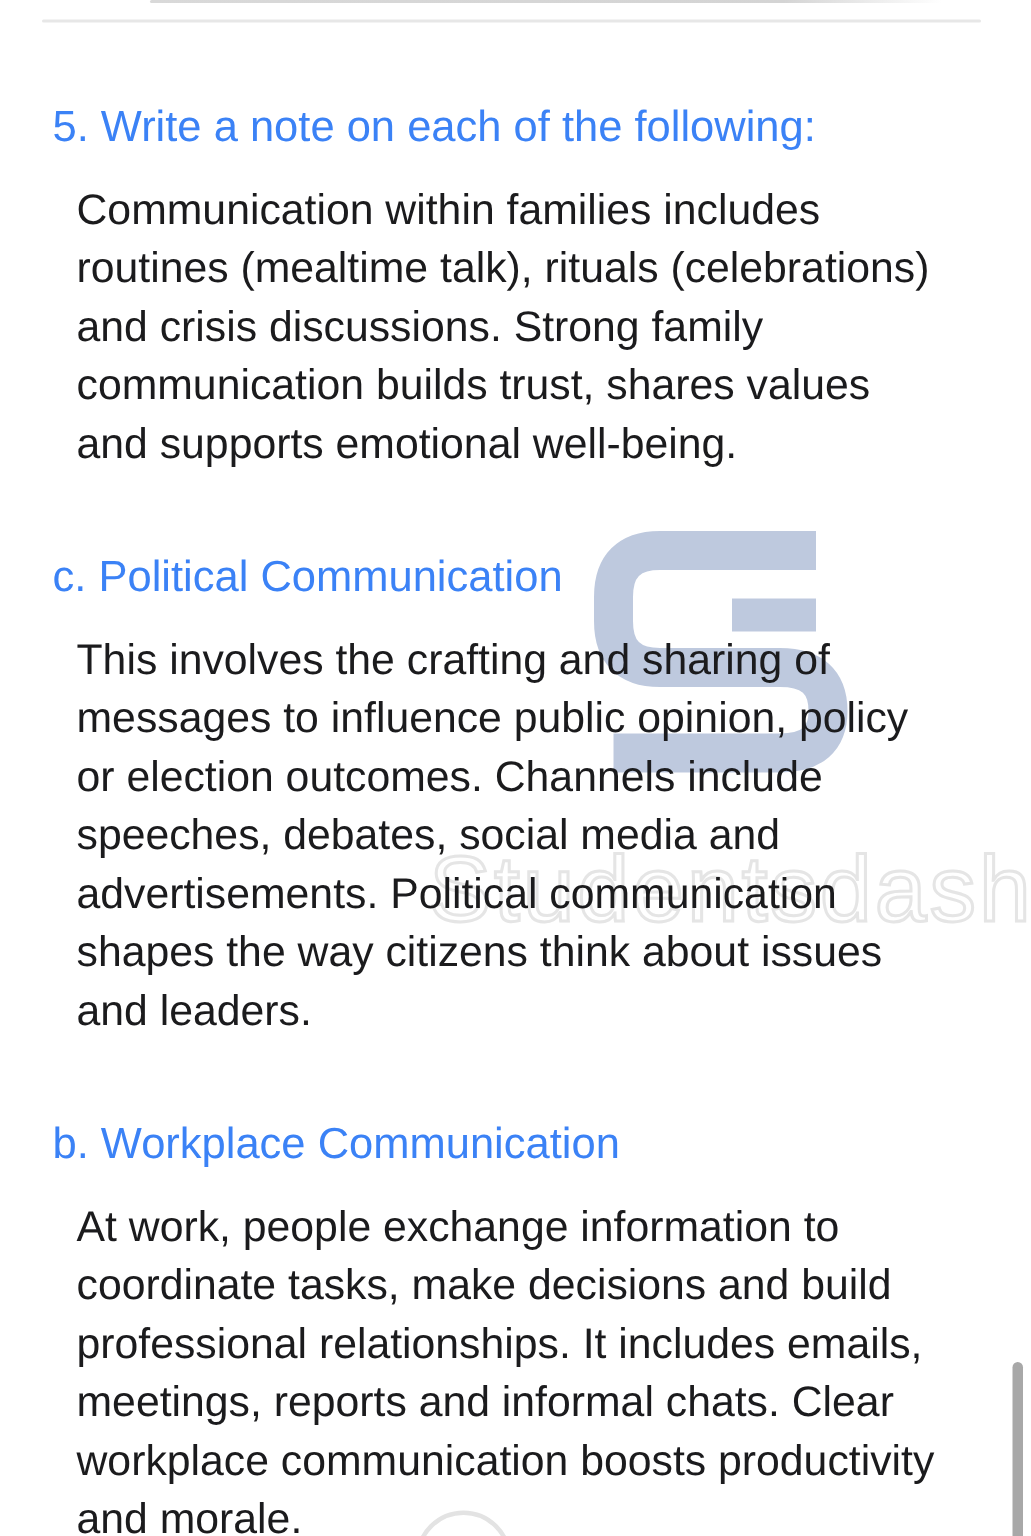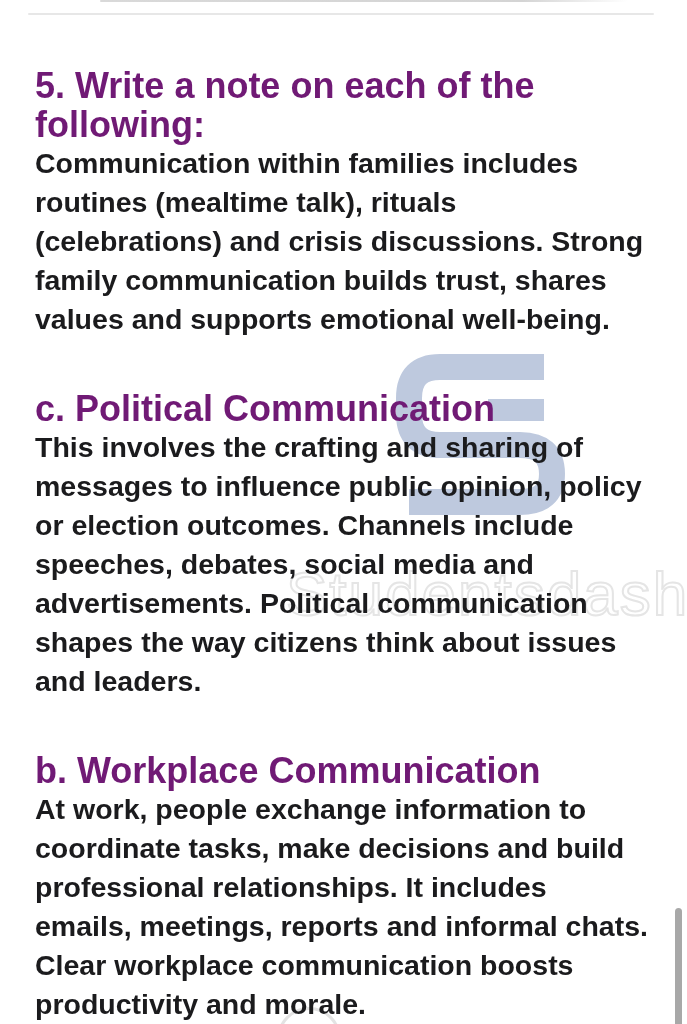--- a/index.html
+++ b/index.html
@@ -69,28 +69,28 @@
     left: 35px;
     top: 66px;
     width: 614px;
     z-index: 1;
     font-size: 28.5px;
     line-height: 39px;
     color: #1b1b1d;
   }
   .content h2 {
     margin: 0;
-    font-size: 36px;
+    font-size: 29px;
     line-height: 39px;
-    font-weight: bold;
-    color: #701a75;
+    font-weight: normal;
+    color: #3b82f6;
   }
   .content p {
-    margin: 0;
-    font-weight: bold;
+    margin: 16px;
+    font-weight: normal;
   }
   .section {
     margin-top: 50px;
   }
   .scrollbar-thumb {
     position: absolute;
     right: 5px;
     top: 908px;
     width: 7px;
     height: 120px;

